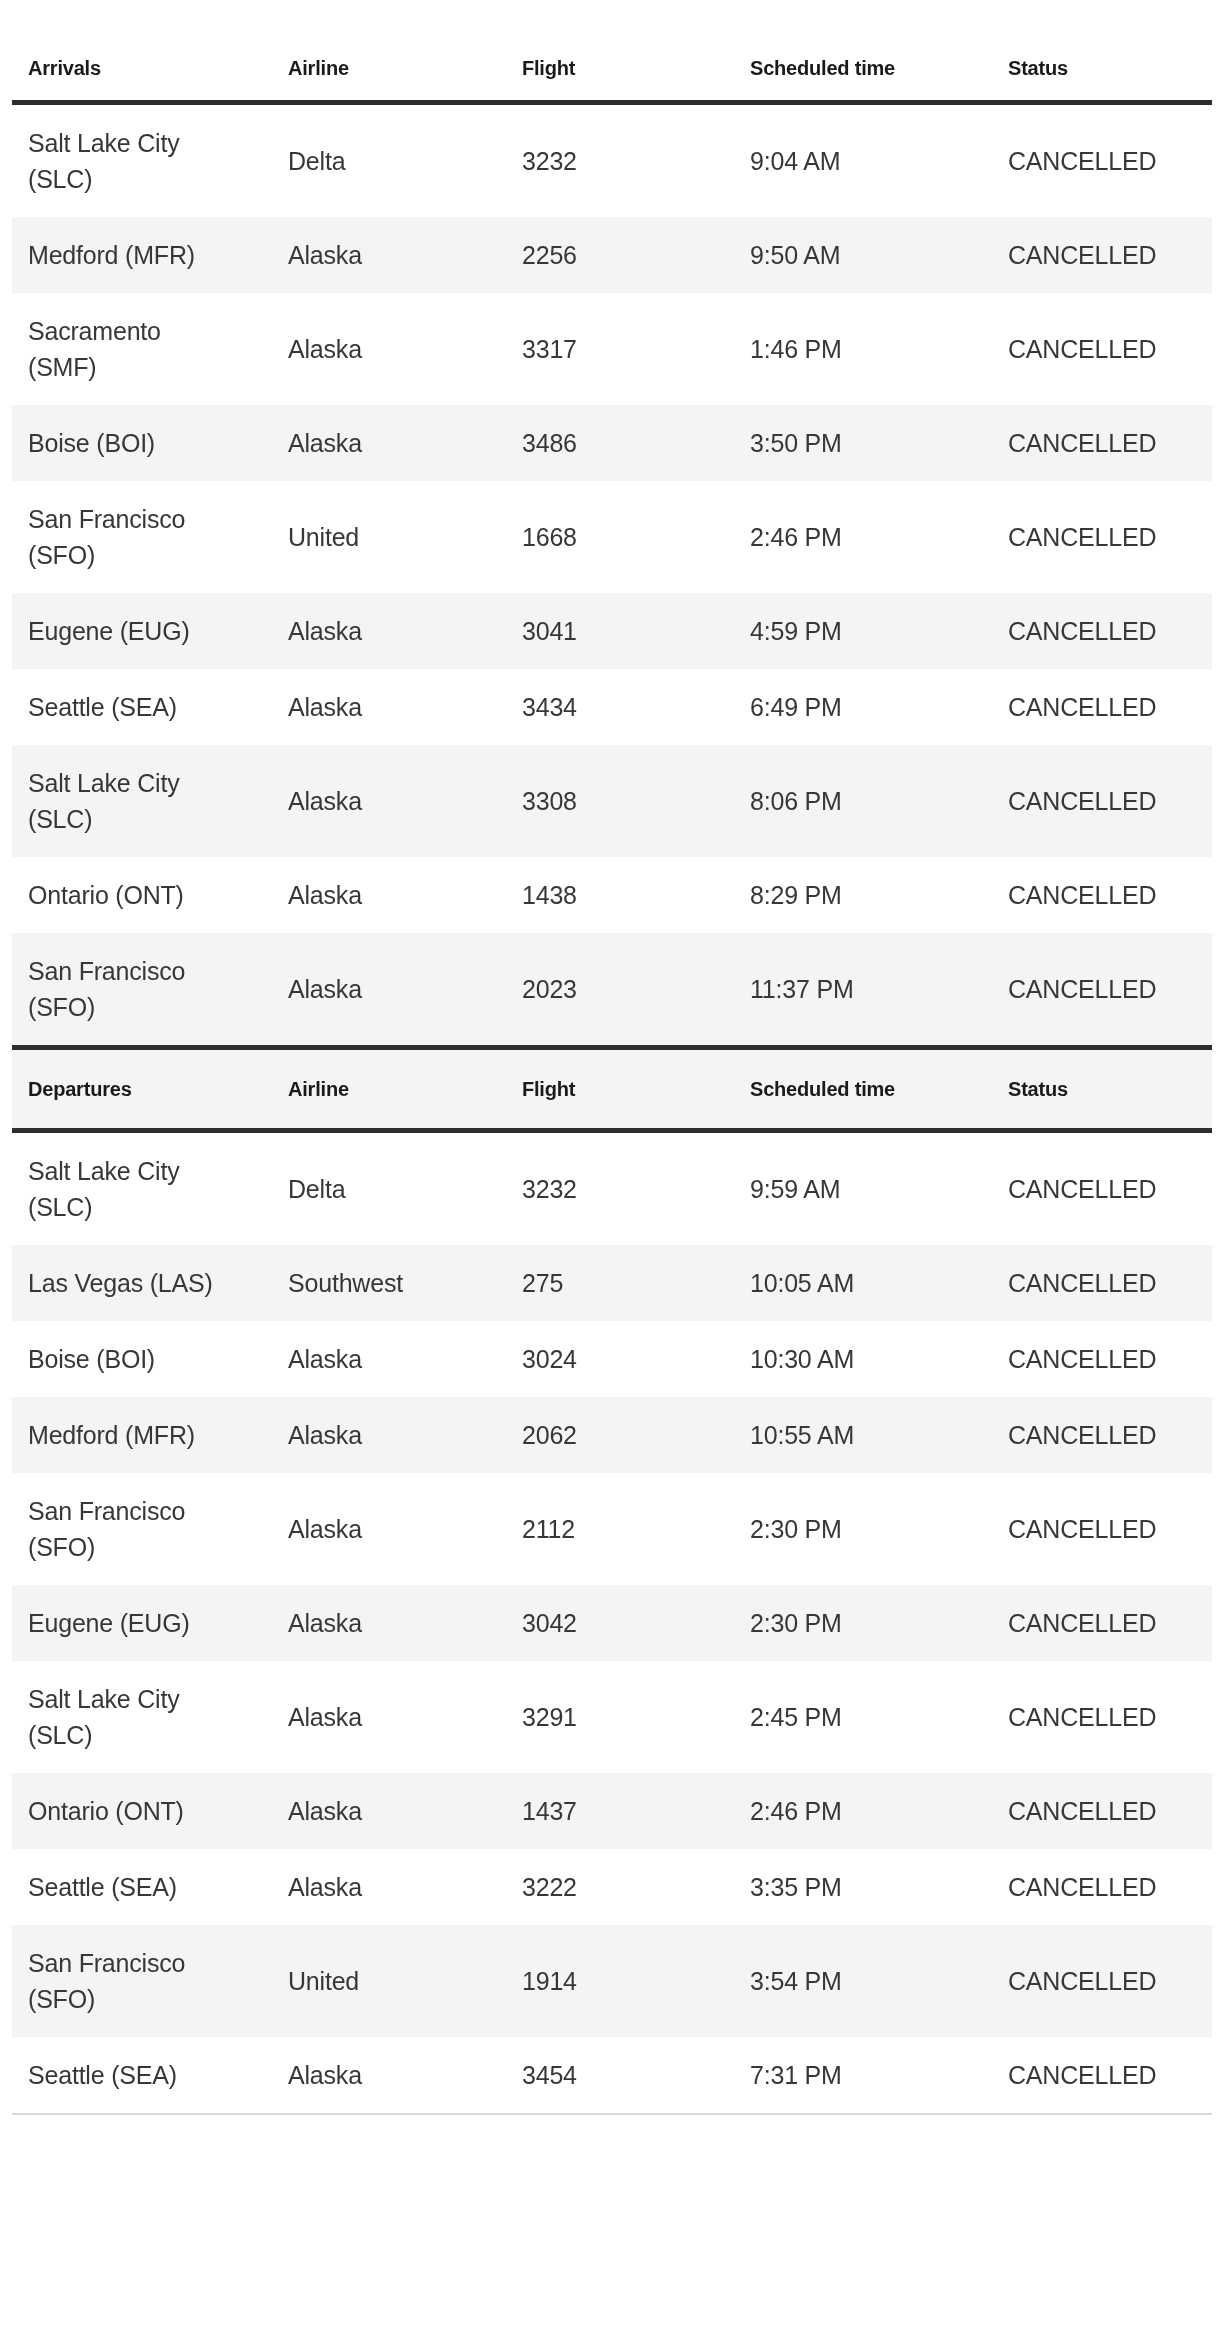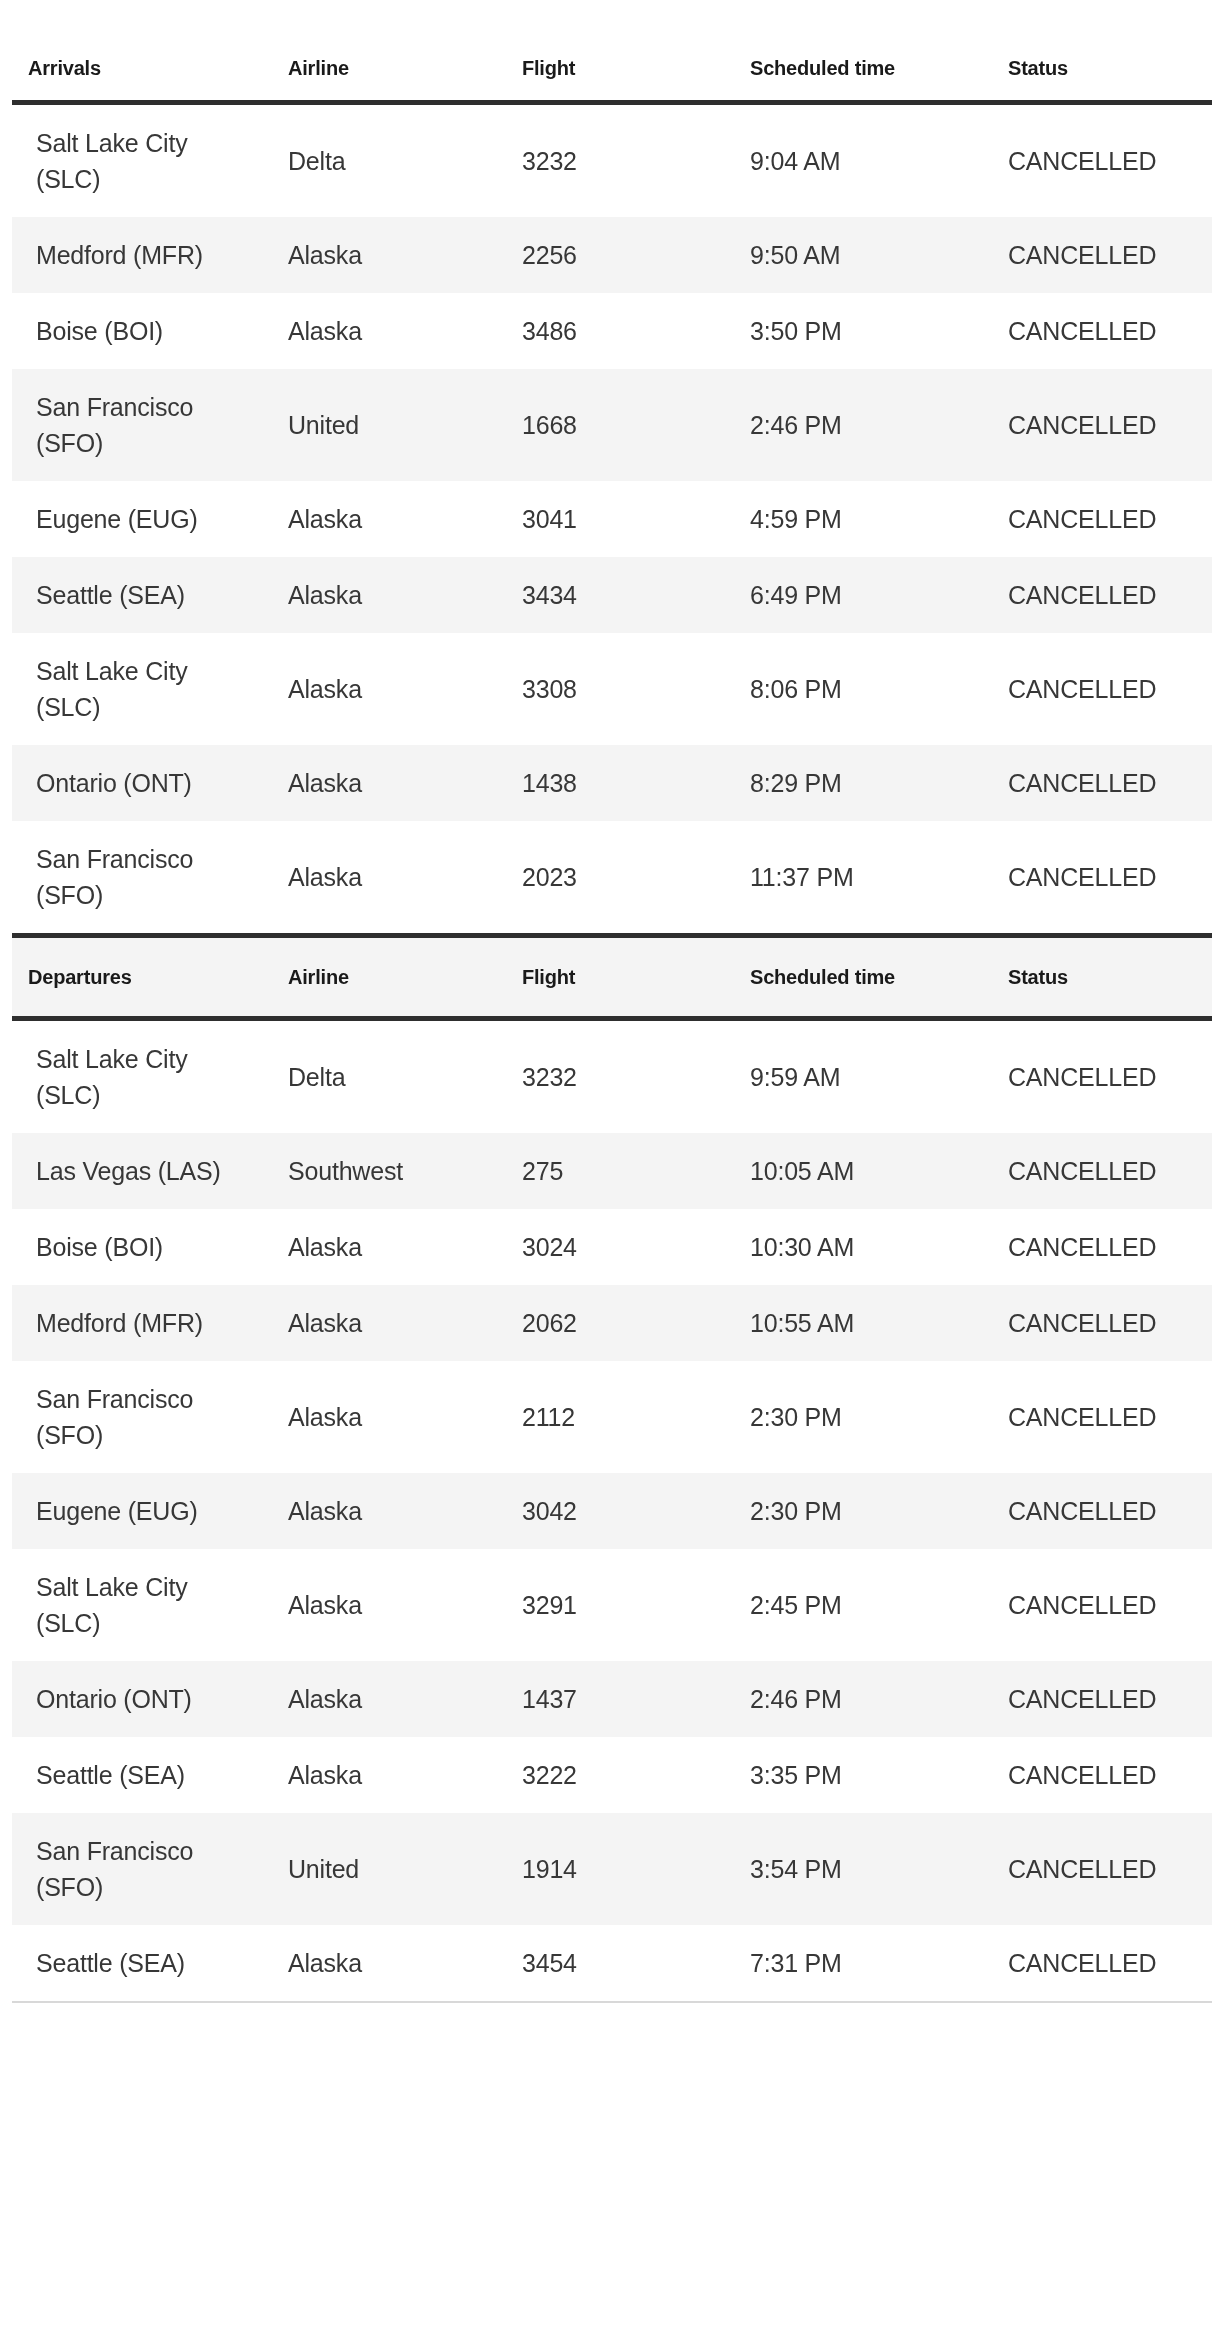--- a/index.html
+++ b/index.html
@@ -48,21 +48,21 @@
   #departures thead th {
     background: #f4f4f4;
     padding-top: 21px;
     padding-bottom: 21px;
     border-top: 5px solid #2e2e2e;
     border-bottom: 5px solid #2e2e2e;
   }
   tbody tr:nth-child(even) { background: #f4f4f4; }
   #departures tbody tr:last-child td { border-bottom: 2px solid #d8d8d8; }
   
-  .city-constrain { display: inline-block; max-width: 200px; margin-left: 8px; }
+  .city-constrain { display: inline-block; max-width: 200px; }
   .hdr-narrow { display: inline-block; max-width: 158px; }
 </style>
 </head>
 <body>
 
 <div class="wrap">
 
   <table id="arrivals">
     <colgroup>
       <col class="c1">
@@ -89,20 +89,27 @@
           <td>CANCELLED</td>
         </tr>
         <tr>
           <td><span class="city-constrain">Medford (MFR)</span></td>
           <td>Alaska</td>
           <td>2256</td>
           <td>9:50 AM</td>
           <td>CANCELLED</td>
         </tr>
         <tr>
+          <td><span class="city-constrain">Sacramento (SMF)</span></td>
+          <td>Alaska</td>
+          <td>3317</td>
+          <td>1:46 PM</td>
+          <td>CANCELLED</td>
+        </tr>
+        <tr>
           <td><span class="city-constrain">Boise (BOI)</span></td>
           <td>Alaska</td>
           <td>3486</td>
           <td>3:50 PM</td>
           <td>CANCELLED</td>
         </tr>
         <tr>
           <td><span class="city-constrain">San Francisco (SFO)</span></td>
           <td>United</td>
           <td>1668</td>

